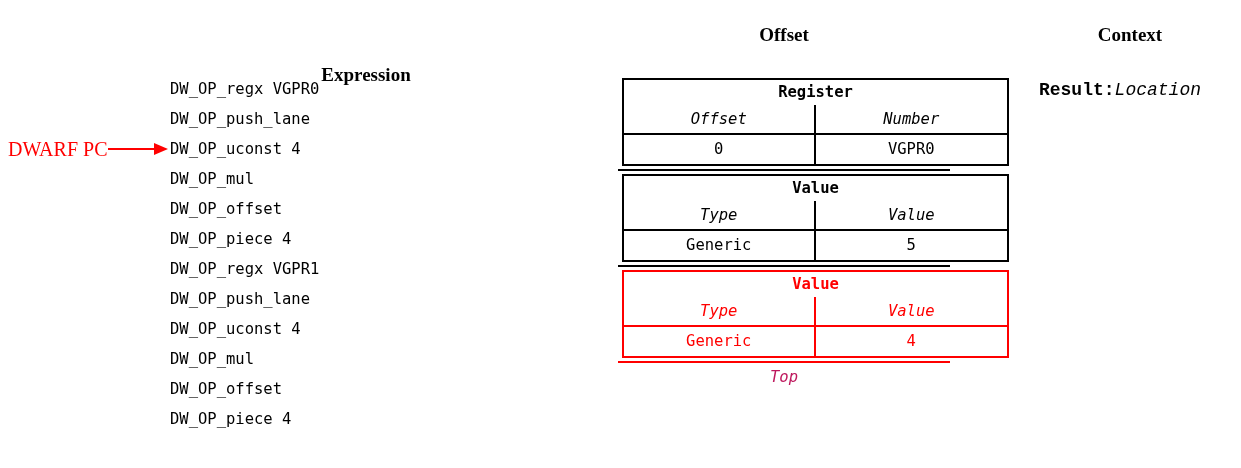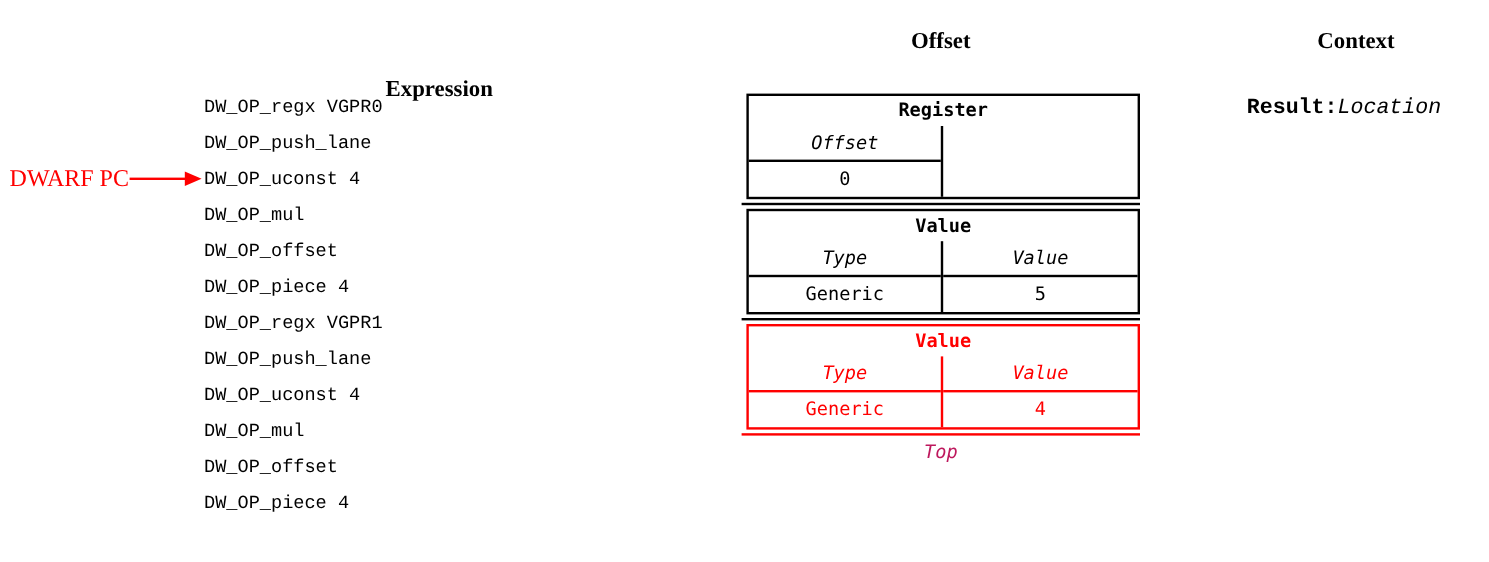--- a/index.html
+++ b/index.html
@@ -34,21 +34,20 @@
     position: absolute;
     left: 170px;
     top: 74px;
     font-family: "DejaVu Sans Mono", "Liberation Mono", monospace;
     font-size: 15.5px;
     line-height: 30px;
     white-space: pre;
   }
   #expression-list .op-line {
     height: 30px;
-    font-family: Liberation Mono, monospace;
   }
 
   
   #dwarf-pc-marker {
     position: absolute;
     left: 8px;
     top: 137px;
     height: 24px;
     display: flex;
     align-items: center;
@@ -87,21 +86,21 @@
 
   
   #stack-column {
     position: absolute;
     left: 618px;
     top: 78px;
     width: 332px;
   }
   .stack-entry {
     position: relative;
-    width: 328px;
+    width: 387px;
     margin-left: 4px;
     box-sizing: border-box;
     border: 2px solid #000000;
     font-family: "DejaVu Sans Mono", "Liberation Mono", monospace;
   }
   .stack-entry.red-entry {
     border-color: #ff0000;
     color: #ff0000;
   }
   .entry-title {
@@ -202,20 +201,22 @@
 
 <div id="stack-column">
     <div class="stack-entry">
       <div class="entry-title">Register</div>
       <div class="entry-grid">
         <div class="entry-col left-col">
           <div class="col-label">Offset</div>
           <div class="col-value">0</div>
         </div>
         <div class="entry-col">
+          <div class="col-label">Number</div>
+          <div class="col-value">VGPR0</div>
         </div>
       </div>
     </div>
     <div class="stack-rule"></div>
     <div class="stack-entry">
       <div class="entry-title">Value</div>
       <div class="entry-grid">
         <div class="entry-col left-col">
           <div class="col-label">Type</div>
           <div class="col-value">Generic</div>

